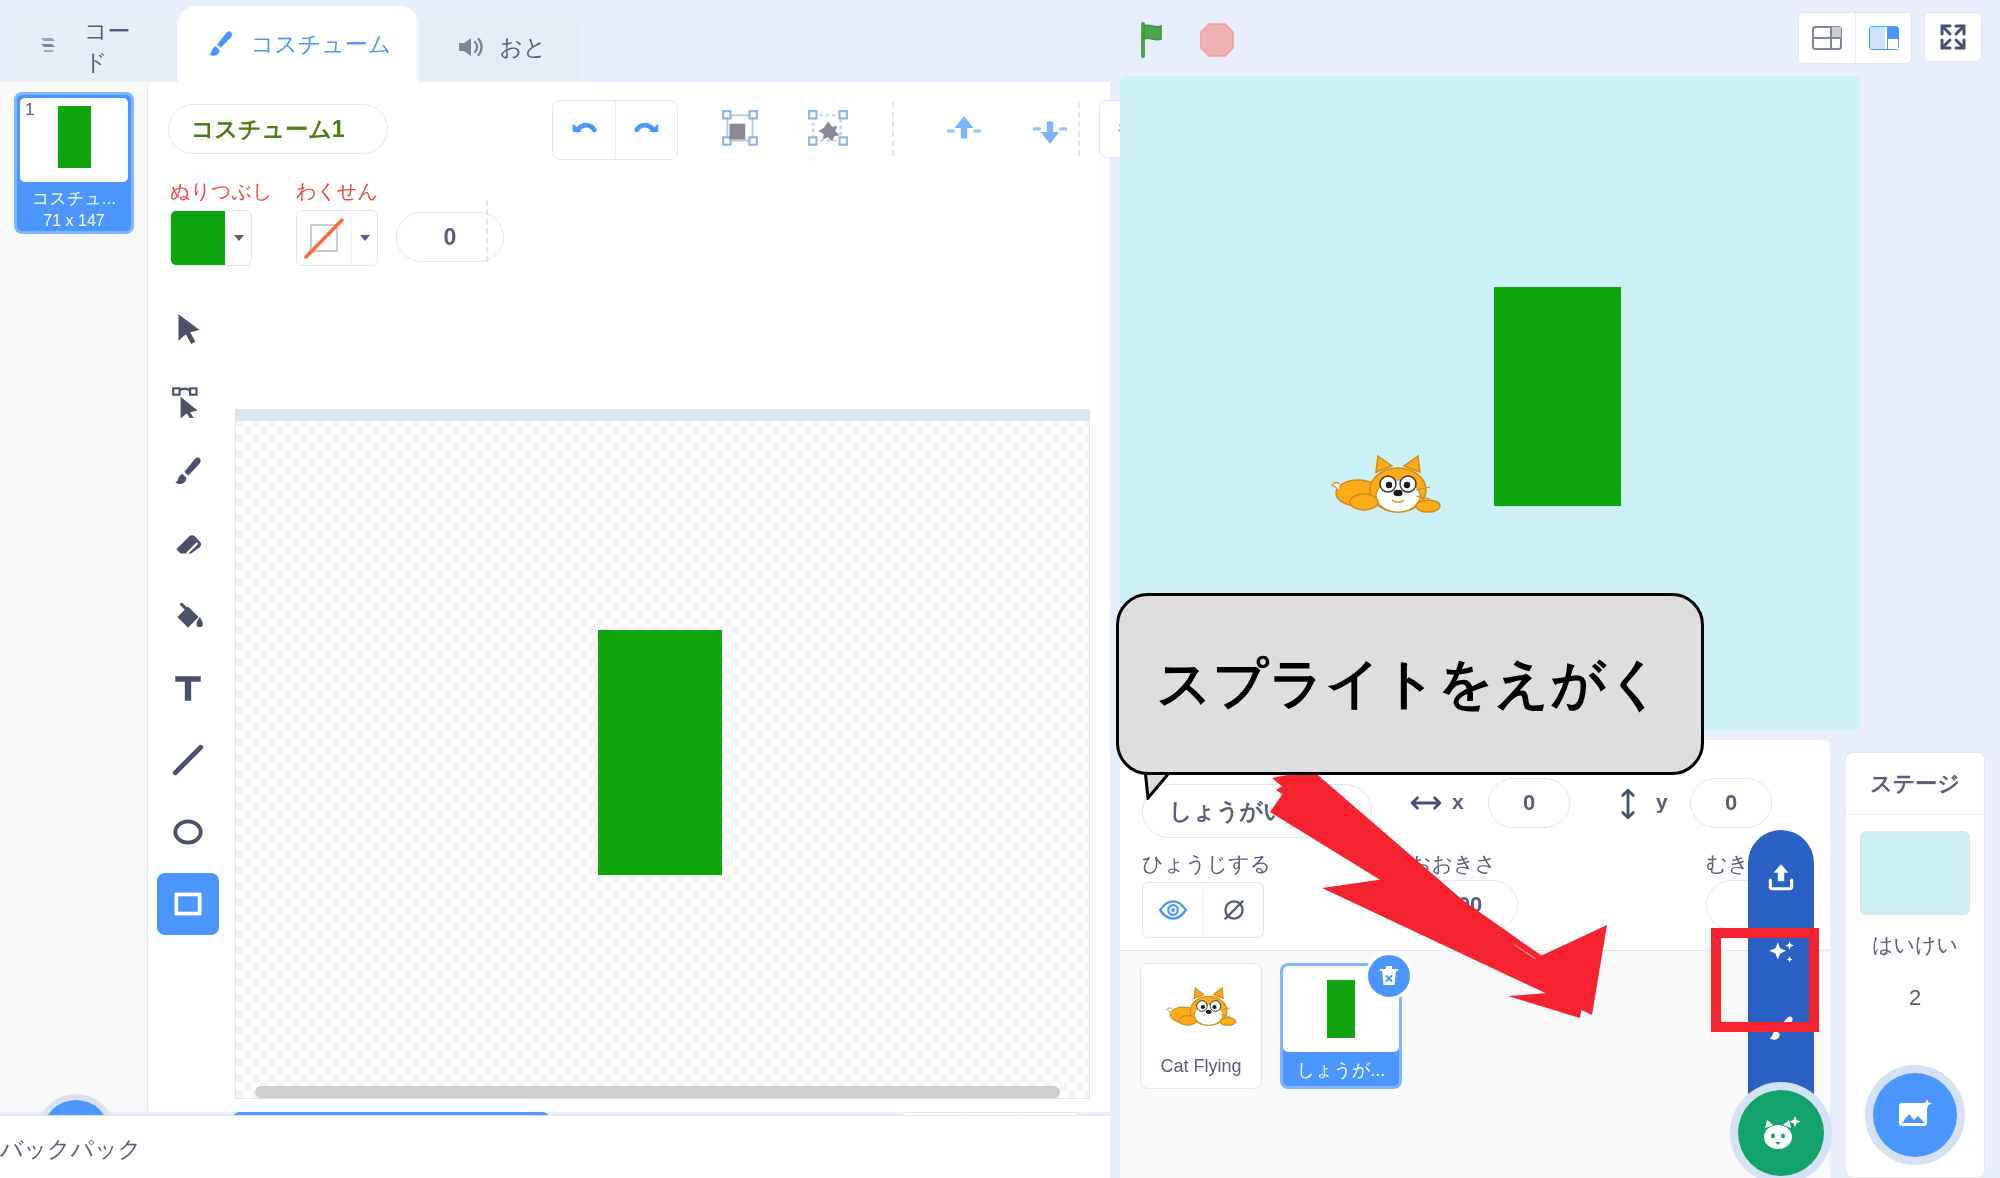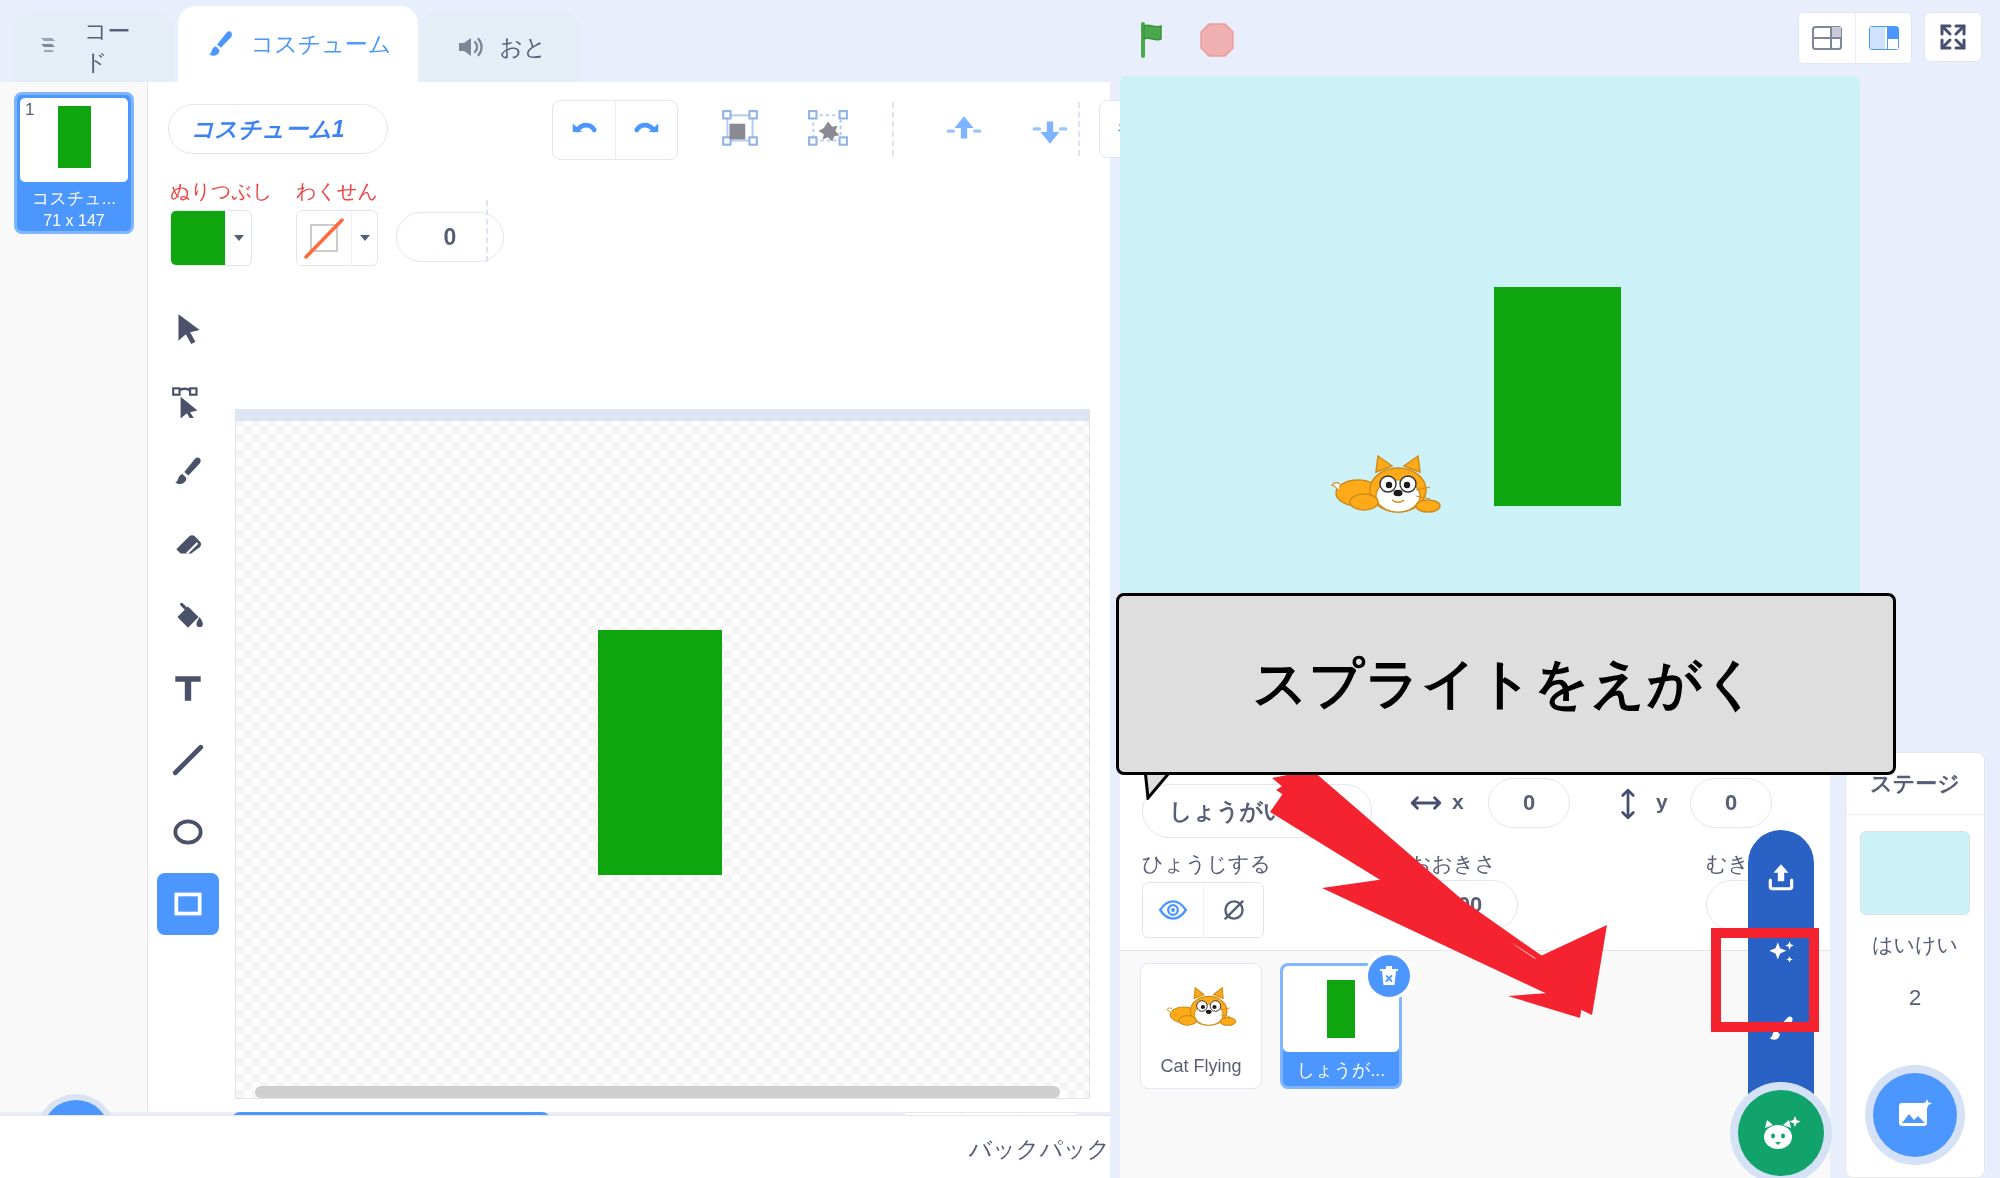--- a/index.html
+++ b/index.html
@@ -61,23 +61,22 @@
     position:absolute; left:42px; top:1018px; width:68px; height:68px; border-radius:50%;
     background:#4c97ff; display:flex; align-items:center; justify-content:center; cursor:pointer;
     box-shadow: 0 0 0 6px #d9e3f2;
   }
 
   
   .tb-row1 { position:absolute; left:148px; top:0; width:962px; height:88px; }
   .name-input {
     position:absolute; left:20px; top:22px; width:220px; height:50px;
     border:1px solid #e0e6f2; border-radius:26px; background:#fff;
-    font-size:23px; color:#3b82f6; padding-left:22px; line-height:48px; cursor:text;
+    font-size:23px; color:#4d7c0f; padding-left:22px; line-height:48px; cursor:text;
     font-weight:bold;
-    font-style:italic;
   }
   .undo-group { position:absolute; left:404px; top:18px; display:flex;
     border:1px solid #e0e6f2; border-radius:8px; overflow:hidden; background:#fff;}
   .undo-btn { width:62px; height:58px; display:flex; align-items:center; justify-content:center; cursor:pointer;}
   .undo-btn + .undo-btn { border-left:1px solid #e9eef7; }
   .tb-icon-btn { position:absolute; top:24px; width:52px; height:48px; display:flex; align-items:center; justify-content:center; cursor:pointer; }
   .tb-sep { position:absolute; top:20px; width:0; height:54px; border-left:2px dashed #dfe5f0; }
   .more-btn { position:absolute; left:951px; top:18px; width:128px; height:58px;
     border:1px solid #e0e6f2; border-radius:8px; background:#fff;
     display:flex; align-items:center; justify-content:center; gap:14px;
@@ -111,21 +110,21 @@
     background:#4c97ff; border-radius:8px; color:#fff; font-size:24px; font-weight:bold;
     display:flex; align-items:center; justify-content:center; gap:14px; cursor:pointer; }
   .zoom-group { position:absolute; left:900px; top:1030px; display:flex;
     border:1px solid #e0e6f2; border-radius:8px; overflow:hidden; background:#fff;}
   .zoom-btn { width:60px; height:58px; display:flex; align-items:center; justify-content:center; cursor:pointer; }
   .zoom-btn + .zoom-btn { border-left:1px solid #eef1f7; }
 
   
   .backpack { position:absolute; left:0; top:1115px; width:1110px; height:63px;
     background:#fff; border-top:1px solid #e6e6e6; }
-  .backpack-label { position:absolute; left:0; top:18px; width:100%; text-align:right;
+  .backpack-label { position:absolute; left:0; top:18px; width:100%; text-align:left;
     font-size:23px; color:#575e75; cursor:pointer; }
 
   
   .stage-wrap { position:absolute; left:1120px; top:76px; width:740px; height:654px; }
   .stage { position:absolute; inset:0; background:#ccf2f8; border-radius:6px; overflow:hidden; }
   .stage-rect { position:absolute; left:374px; top:211px; width:127px; height:219px; background:#0fa50f; }
   .stage-cat { position:absolute; left:208px; top:372px; width:120px; height:70px; }
 
   
   .sprite-panel { position:absolute; left:1120px; top:740px; width:710px; height:210px;
@@ -177,22 +176,22 @@
     background:#ccf2f8; border:1px solid #e0e0e0; border-radius:6px; }
   .stage-col-label { position:absolute; left:0; top:178px; width:100%; text-align:center;
     font-size:21px; color:#575e75; }
   .stage-col-count { position:absolute; left:0; top:232px; width:100%; text-align:center;
     font-size:22px; color:#575e75; }
   .add-backdrop-btn { position:absolute; left:27px; top:320px; width:84px; height:84px;
     border-radius:50%; background:#4c97ff; display:flex; align-items:center; justify-content:center;
     cursor:pointer; box-shadow:0 0 0 8px #d5e2f5; }
 
   
-  .callout { position:absolute; left:1116px; top:593px; width:780px; height:182px;
-    background:#dedede; border:3px solid #000; border-radius:8px;
+  .callout { position:absolute; left:1116px; top:593px; width:588px; height:182px;
+    background:#dedede; border:3px solid #000; border-radius:32px;
     display:flex; align-items:center; justify-content:center; z-index: 40; }
   .callout-text { font-size:54px; font-weight:bold; color:#000; letter-spacing:1px; }
   .callout-tail { position:absolute; left:1140px; top:760px; width:44px; height:40px; z-index:39;}
   .big-arrow { position:absolute; left:1262px; top:760px; width:420px; height:260px; z-index:38; }
 </style>
 </head>
 <body>
 
 <div id="root">
 

